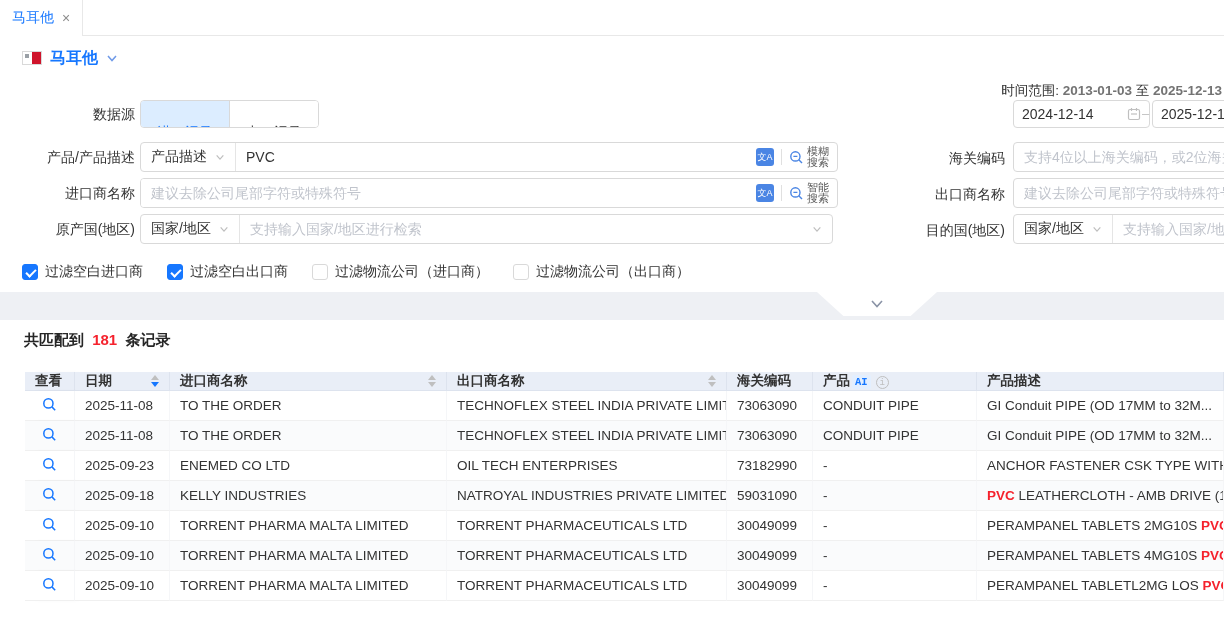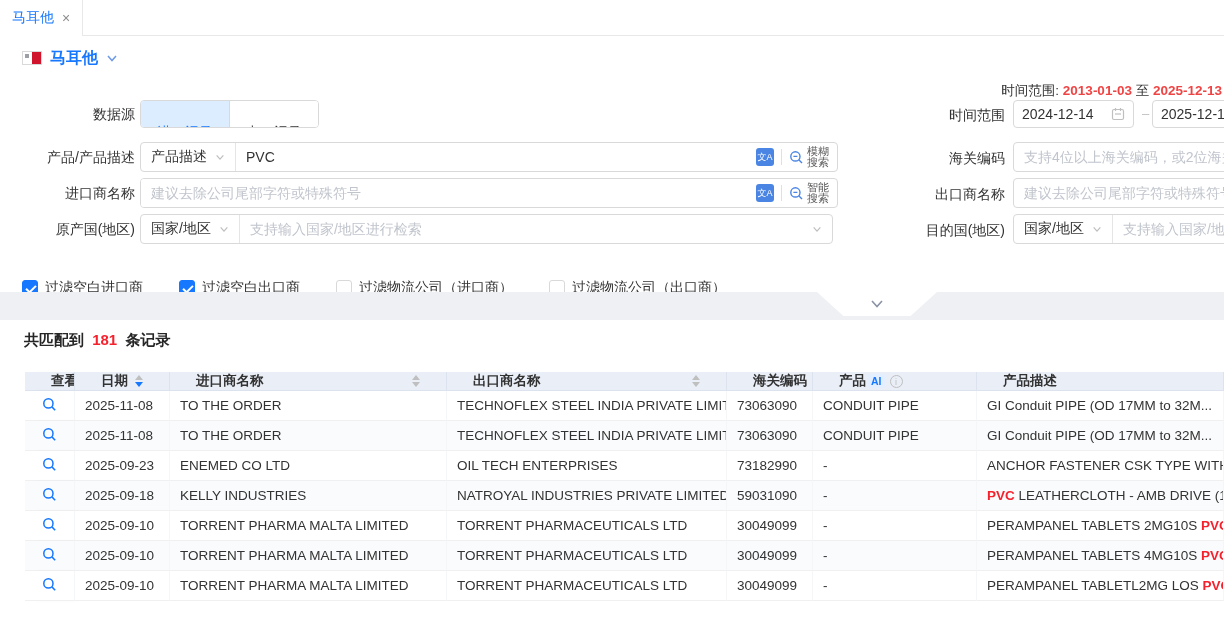--- a/index.html
+++ b/index.html
@@ -19,21 +19,21 @@
   .flag { position:relative; width:20px; height:14px; border:1px solid #d9d9d9; display:inline-block; overflow:hidden; background:#fff; }
   .flag .red { position:absolute; right:0; top:0; width:50%; height:100%; background:#cf142b; }
   .flag .cross { position:absolute; left:2px; top:2px; width:4px; height:4px; background:#9aa0a6; }
   .country-name { color:#1677ff; font-size:16px; font-weight:bold; }
   .hdr-chevron { color:#6f9ae8; }
 
   
   .f-label { position:absolute; width:135px; text-align:right; font-size:14px; color:#333; line-height:28px; }
   .f-label-r { position:absolute; left:880px; width:125px; text-align:right; font-size:14px; color:#333; line-height:28px; }
   .update-line { position:absolute; top:82px; right:2px; font-size:13.5px; color:#333; white-space:nowrap; }
-  .update-line b { color:#ef4444; }
+  .update-line b { color:#737373; }
   .update-line .mid { color:#333; font-weight:normal; }
 
   .toggle-group { position:absolute; left:140px; top:100px; height:28px; display:flex; border:1px solid #d9d9d9; border-radius:4px; overflow:hidden; }
   .toggle-btn { padding:18px 16px; line-height:26px; font-size:14px; color:#333; background:#fff; cursor:pointer; }
   .toggle-btn + .toggle-btn { border-left:1px solid #d9d9d9; }
   .toggle-btn.active { background:#dcedff; color:#1677ff; }
 
   .date-input { position:absolute; height:28px; border:1px solid #d9d9d9; border-radius:4px; background:#fff;
     display:flex; align-items:center; padding:0 8px; font-size:14px; color:#333; gap:6px; }
   .date-input input { border:none; outline:none; flex:1; font-size:14px; color:#333; min-width:0; font-family:inherit; background:transparent; }
@@ -46,39 +46,39 @@
   .plain-input { position:absolute; height:30px; border:1px solid #d9d9d9; border-radius:4px; padding:0 10px; font-size:14px; color:#333; outline:none; font-family:inherit; }
   .plain-input::placeholder { color:#c0c4cc; }
 
   .trans-icon { width:18px; height:18px; border-radius:3px; background:#4a85e4; color:#fff; font-size:9px; line-height:18px; text-align:center;
     flex:0 0 auto; cursor:pointer; }
   .v-div { width:1px; height:16px; background:#e0e0e0; margin:0 7px; flex:0 0 auto; }
   .search-btn { display:flex; align-items:center; gap:3px; padding-right:8px; cursor:pointer; flex:0 0 auto; }
   .search-txt { font-size:11px; line-height:11px; color:#595959; }
   .sel-chevron { color:#bfbfbf; }
 
-  .cb-row { position:absolute; top:279px; left:22px; display:flex; gap:36px; align-items:center; }
+  .cb-row { position:absolute; top:263px; left:22px; display:flex; gap:24px; align-items:center; }
   .cb { display:flex; align-items:center; gap:7px; font-size:14px; color:#333; cursor:pointer; }
   .cb .box { width:16px; height:16px; border:1px solid #d9d9d9; border-radius:3px; background:#fff; position:relative; }
   .cb.checked .box { background:#1677ff; border-color:#1677ff; }
   .cb.checked .box::after { content:""; position:absolute; left:4.5px; top:1.5px; width:4px; height:8px;
     border:solid #fff; border-width:0 2px 2px 0; transform:rotate(45deg); }
 
   
   .collapse-strip { position:absolute; top:292px; left:0; width:1224px; height:28px; background:#eef0f4; }
   .collapse-tab { position:absolute; left:817px; top:0; width:120px; height:24px; background:#fff;
     clip-path:polygon(0 0,100% 0,78% 100%,22% 100%); display:flex; align-items:center; justify-content:center; cursor:pointer; }
 
   
   .match-line { position:absolute; top:331px; left:24px; font-size:15px; font-weight:bold; color:#262626; }
   .match-line .cnt { color:#f5222d; padding:0 4px;margin-top:48px; }
 
   table.grid { position:absolute; top:372px; left:25px; width:1199px; border-collapse:separate; border-spacing:0; table-layout:fixed; font-size:13.5px; }
-  table.grid th { background:#e9eef7; color:#333; font-weight:bold; text-align:left; height:18px; padding:0 26px;
-    border-right:1px solid #dde3ee; border-bottom:1px solid #dde3ee; white-space:nowrap; overflow:hidden; }
+  table.grid th { background:#e9eef7; color:#333; font-weight:bold; text-align:left; height:18px; padding:0 10px;
+    border-right:1px solid #dde3ee; border-bottom:1px solid #dde3ee; white-space:nowrap; overflow:hidden;font-family:Liberation Mono, monospace; }
   table.grid td { height:30px; padding:0 10px; color:#333; border-bottom:1px solid #f0f0f0; border-right:1px solid #f5f6f8;
     white-space:nowrap; overflow:hidden; background:#fff;margin-top:44px; }
   table.grid tr:nth-child(even) td { background:#fafbfc; }
   td.c-view, th.c-view { text-align:center; padding:0; }
   .fixed-col { box-shadow:7px 0 7px -5px rgba(0,0,0,0.18); }
   .link { color:#4582d9; cursor:pointer; }
   .hl { color:#f5222d; font-weight:bold; }
   .th-flex { display:flex; align-items:center; }
   .th-flex .grow { flex:1; }
   .sorters { display:inline-flex; flex-direction:column; gap:2px; margin-left:6px; }
@@ -120,22 +120,21 @@
     <span class="mid">至</span>
     <b>2025-12-13</b>
   </div>
 
   <div class="f-label" style="top:100px;left:0;">数据源</div>
   <div class="toggle-group">
       <div class="toggle-btn active">进口记录</div>
       <div class="toggle-btn">出口记录</div>
     </div>
 
-  <div class="f-label-r" style="top:101px;">时间范围</div>
-  <div class="date-input" style="top:100px;left:1013px;width:121px;">
+  <div class="date-input" style="top:100px;left:1013px;width:137px;">
     <input readonly="" value="2024-12-14" style="">
     <svg width="14" height="14" viewBox="0 0 14 14">
         <rect x="1.5" y="2.5" width="11" height="10" rx="1.5" fill="none" stroke="#bfbfbf" stroke-width="1.2"></rect>
         <line x1="4.5" y1="1" x2="4.5" y2="4" stroke="#bfbfbf" stroke-width="1.2"></line>
         <line x1="9.5" y1="1" x2="9.5" y2="4" stroke="#bfbfbf" stroke-width="1.2"></line>
         <line x1="4" y1="7" x2="10" y2="7" stroke="#bfbfbf" stroke-width="1.2"></line>
       </svg>
   </div>
   <div class="date-dash" style="top:100px;left:1142px;">–</div>
   <div class="date-input" style="top:100px;left:1152px;width:135px;">

